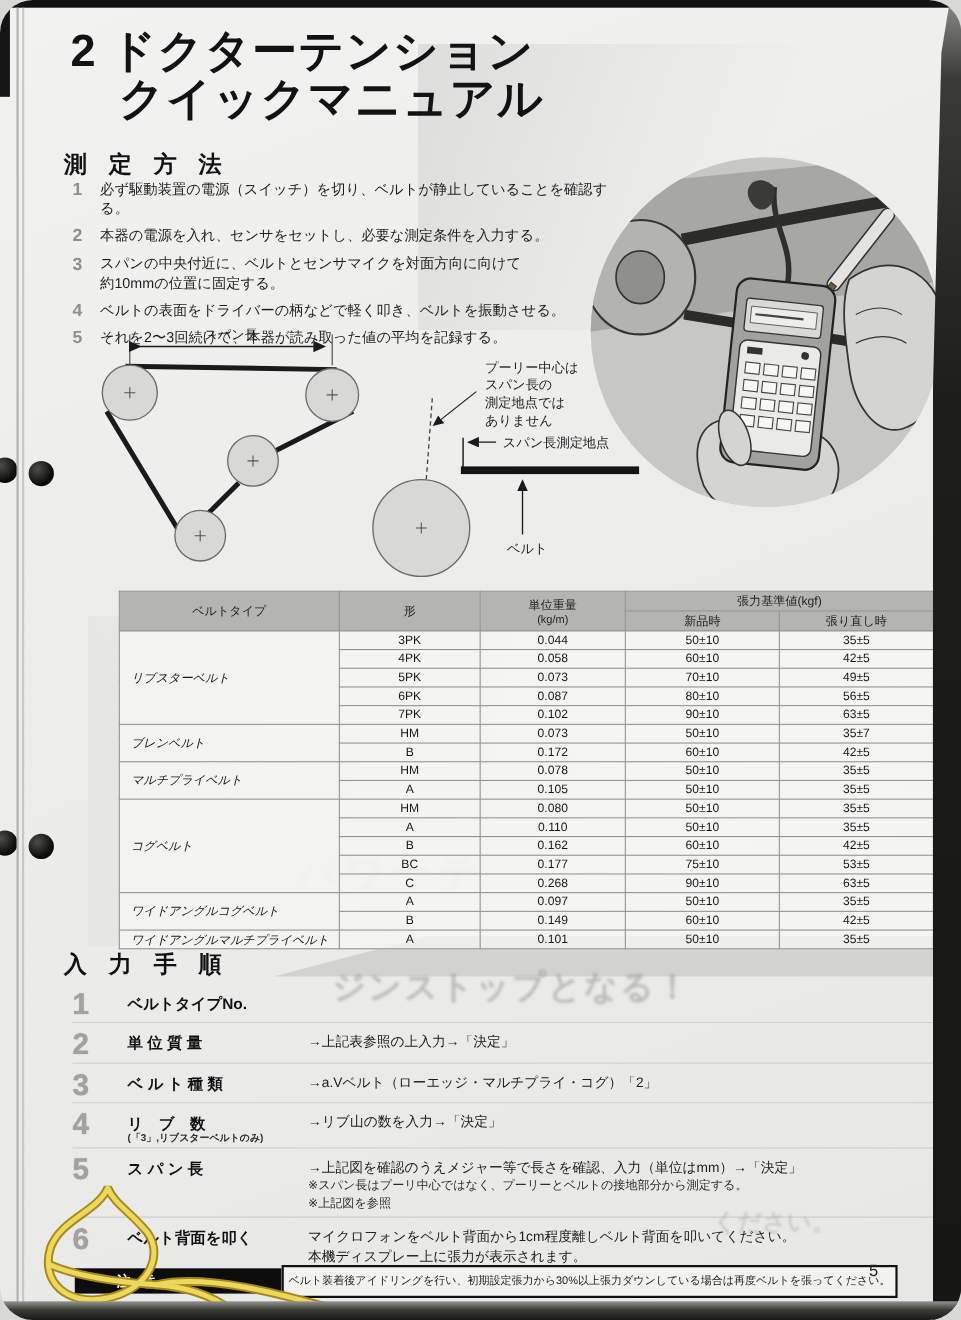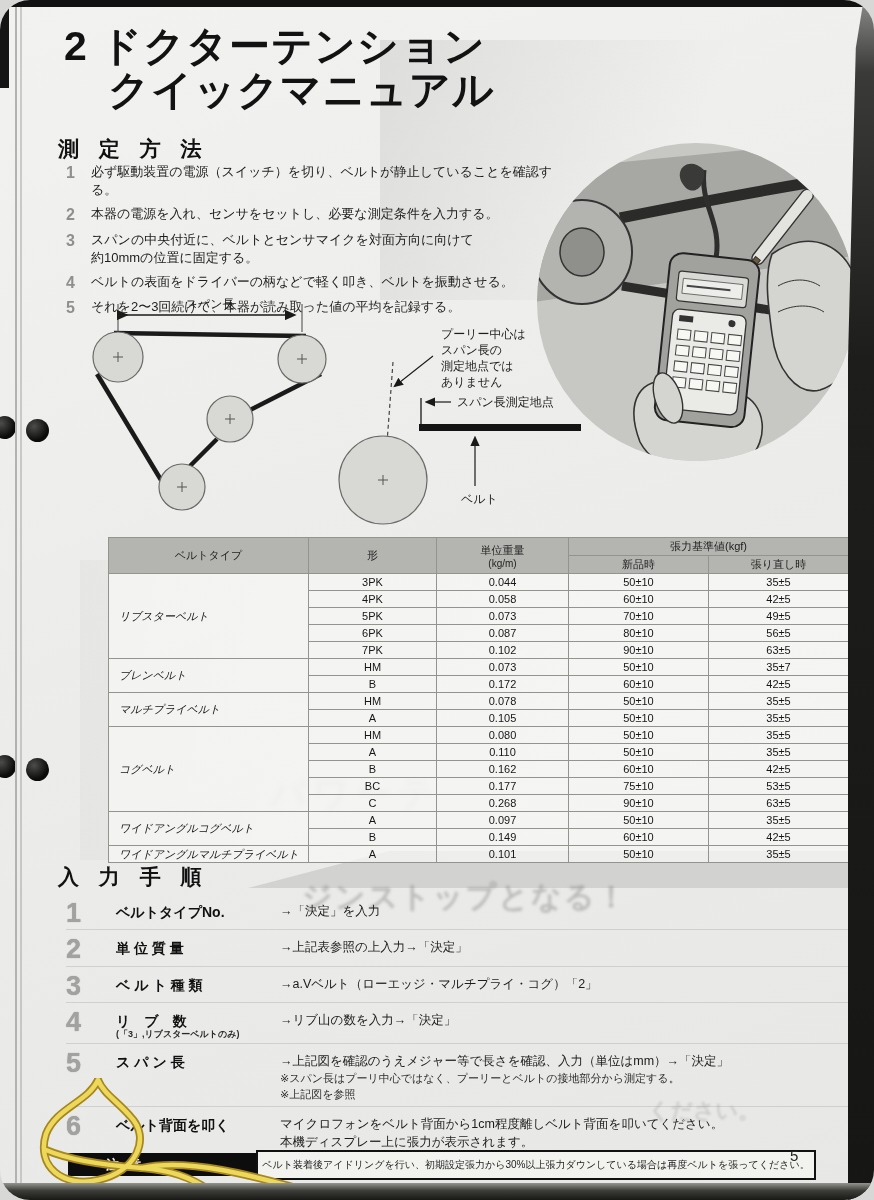--- a/index.html
+++ b/index.html
@@ -367,23 +367,20 @@
       </tbody>
   </table>
 
   <div class="sec-head" style="left:58px;top:863px;">入 力 手 順</div>
   <div class="i-steps" id="i-steps">
       <div class="i-step">
         <div class="num">1</div>
         <div class="lbl">
           <div>ベルトタイプNo.</div>
         </div>
-        <div class="body">
-          <div class="ln">→「決定」を入力</div>
-        </div>
       </div>
       <div class="i-step">
         <div class="num">2</div>
         <div class="lbl">
           <div>単 位 質 量</div>
         </div>
         <div class="body">
           <div class="ln">→上記表参照の上入力→「決定」</div>
         </div>
       </div>

